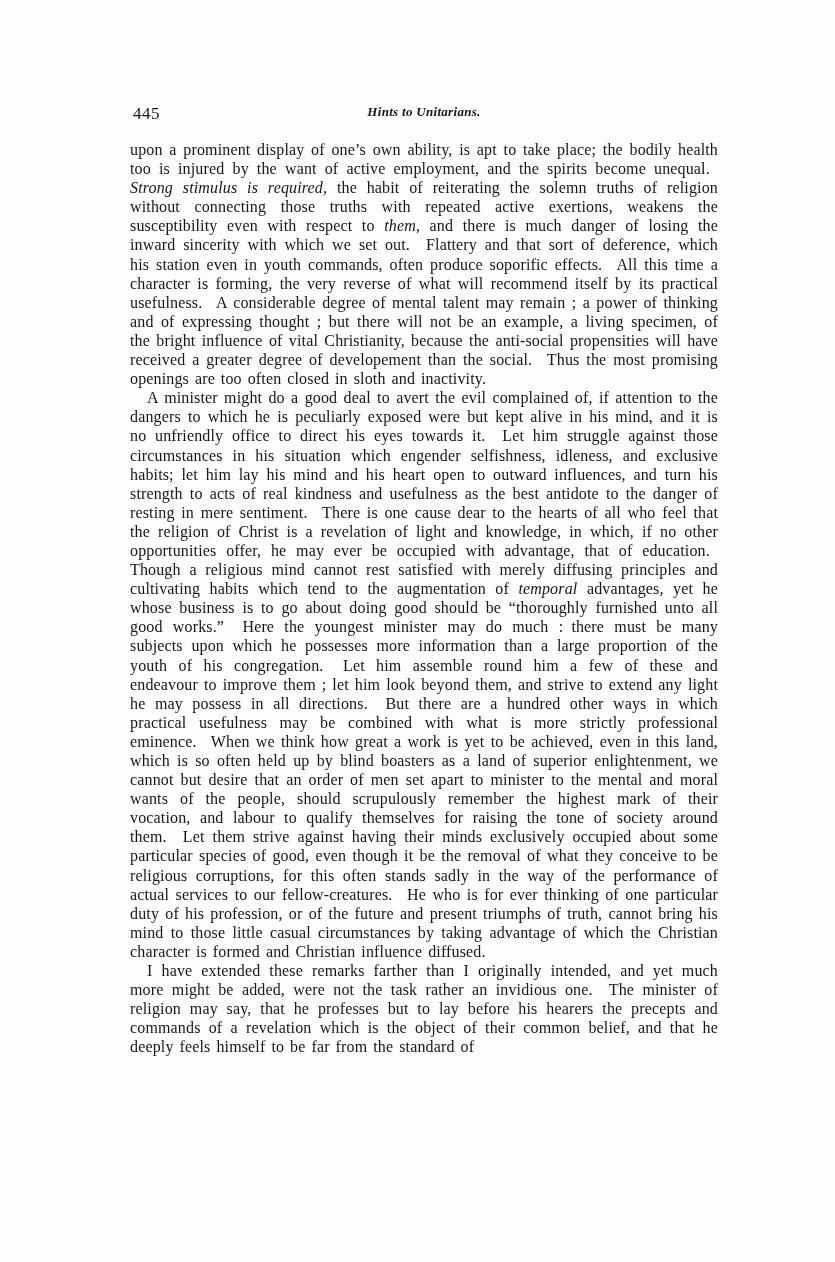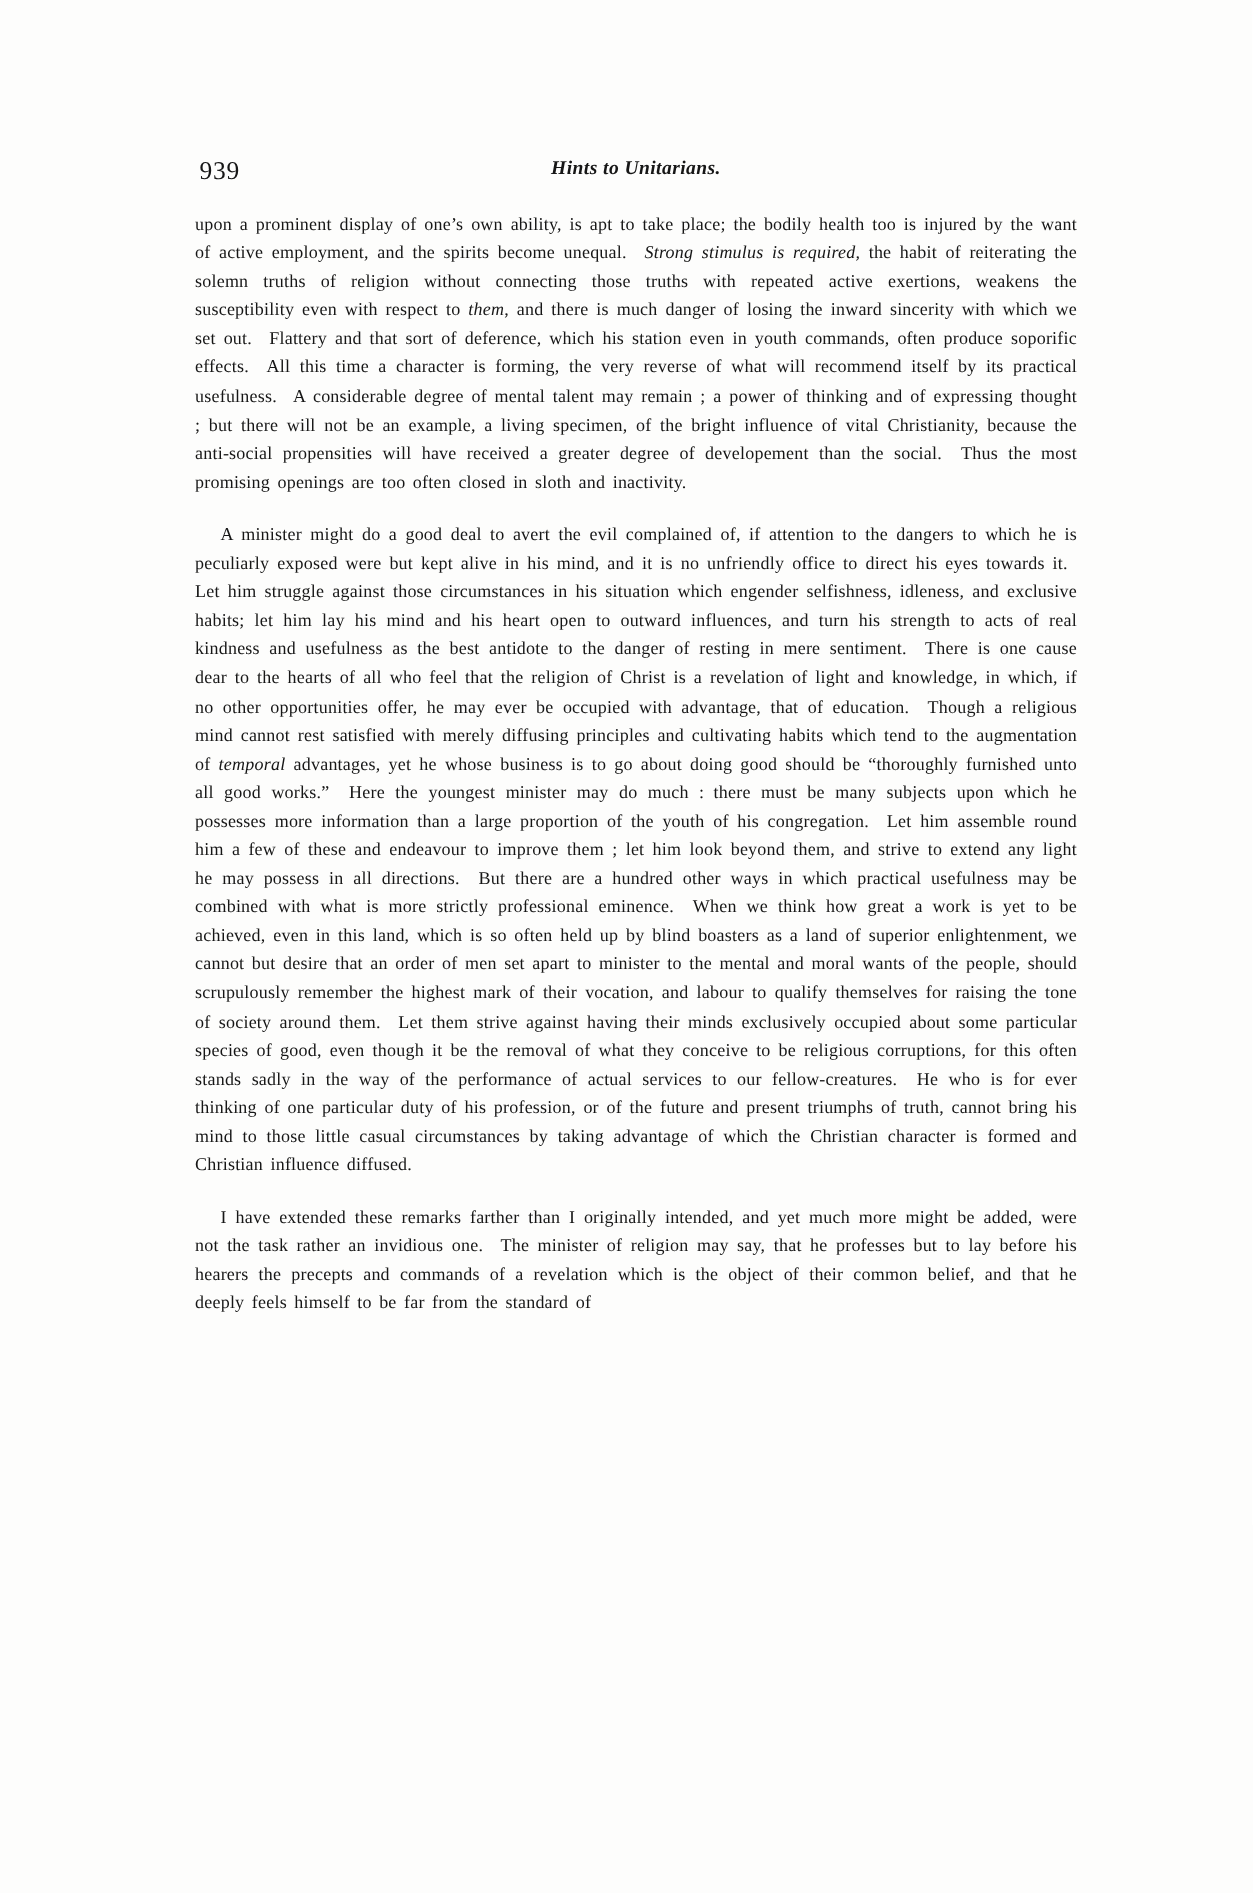--- a/index.html
+++ b/index.html
@@ -37,42 +37,41 @@
     font-weight: bold;
     font-size: 13px;
     letter-spacing: 0.3px;
   }
   .body-text {
     position: absolute;
     top: 140px;
     left: 130px;
     width: 588px;
     text-align: justify;
-    font-size: 12px;
+    font-size: 16px;
     line-height: 19.1px;
     word-spacing: 1.8px;
     letter-spacing: 0.15px;
   }
   .para {
     margin: 0;
   }
   .para.indent {
     text-indent: 17px;
-    margin-top: 16px;
   }
   .para em {
     font-style: italic;
   }
 </style>
 </head>
 <body>
 
 <div class="page" style="background: rgb(253, 253, 252); color: rgb(22, 22, 22);">
   <div class="header">
-    <span class="pagenum">939</span>
+    <span class="pagenum">445</span>
     <span class="running-title">Hints to Unitarians.</span>
   </div>
   <div class="body-text" id="body-container">
       <p class="para"><span>upon a prominent display of one’s own ability, is apt to take place; the bodily health too is injured by the want of active employment, and the spirits become unequal.  </span><em>Strong stimulus is required,</em><span> the habit of reiterating the solemn truths of religion without connecting those truths with repeated active exertions, weakens the susceptibility even with respect to </span><em>them</em><span>, and there is much danger of losing the inward sincerity with which we set out.  Flattery and that sort of deference, which his station even in youth commands, often produce soporific effects.  All this time a character is forming, the very reverse of what will recommend itself by its practical usefulness.  A considerable degree of mental talent may remain ; a power of thinking and of expressing thought ; but there will not be an example, a living specimen, of the bright influence of vital Christianity, because the anti-social propensities will have received a greater degree of developement than the social.  Thus the most promising openings are too often closed in sloth and inactivity.</span></p>
       <p class="para indent"><span>A minister might do a good deal to avert the evil complained of, if attention to the dangers to which he is peculiarly exposed were but kept alive in his mind, and it is no unfriendly office to direct his eyes towards it.  Let him struggle against those circumstances in his situation which engender selfishness, idleness, and exclusive habits; let him lay his mind and his heart open to outward influences, and turn his strength to acts of real kindness and usefulness as the best antidote to the danger of resting in mere sentiment.  There is one cause dear to the hearts of all who feel that the religion of Christ is a revelation of light and knowledge, in which, if no other opportunities offer, he may ever be occupied with advantage, that of education.  Though a religious mind cannot rest satisfied with merely diffusing principles and cultivating habits which tend to the augmentation of </span><em>temporal</em><span> advantages, yet he whose business is to go about doing good should be “thoroughly furnished unto all good works.”  Here the youngest minister may do much : there must be many subjects upon which he possesses more information than a large proportion of the youth of his congregation.  Let him assemble round him a few of these and endeavour to improve them ; let him look beyond them, and strive to extend any light he may possess in all directions.  But there are a hundred other ways in which practical usefulness may be combined with what is more strictly professional eminence.  When we think how great a work is yet to be achieved, even in this land, which is so often held up by blind boasters as a land of superior enlightenment, we cannot but desire that an order of men set apart to minister to the mental and moral wants of the people, should scrupulously remember the highest mark of their vocation, and labour to qualify themselves for raising the tone of society around them.  Let them strive against having their minds exclusively occupied about some particular species of good, even though it be the removal of what they conceive to be religious corruptions, for this often stands sadly in the way of the performance of actual services to our fellow-creatures.  He who is for ever thinking of one particular duty of his profession, or of the future and present triumphs of truth, cannot bring his mind to those little casual circumstances by taking advantage of which the Christian character is formed and Christian influence diffused.</span></p>
       <p class="para indent"><span>I have extended these remarks farther than I originally intended, and yet much more might be added, were not the task rather an invidious one.  The minister of religion may say, that he professes but to lay before his hearers the precepts and commands of a revelation which is the object of their common belief, and that he deeply feels himself to be far from the standard of</span></p>
     </div>
 </div>
 
 </body></html>

